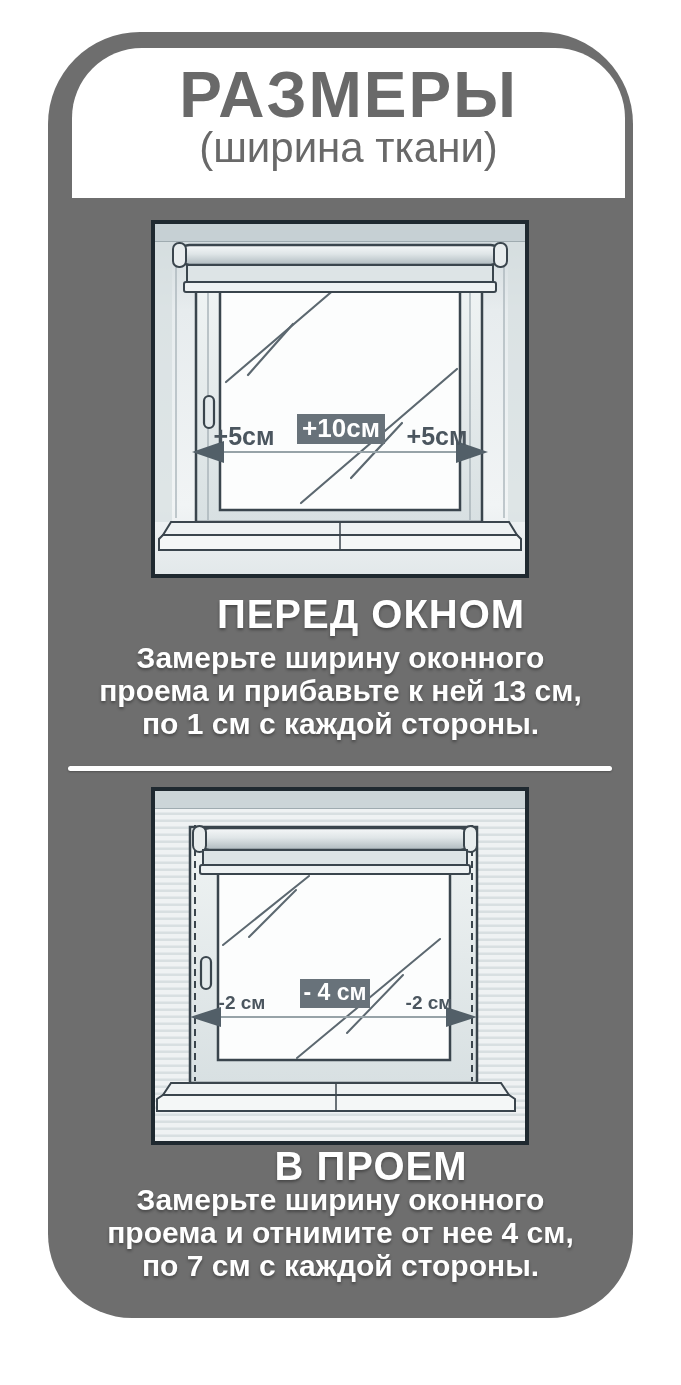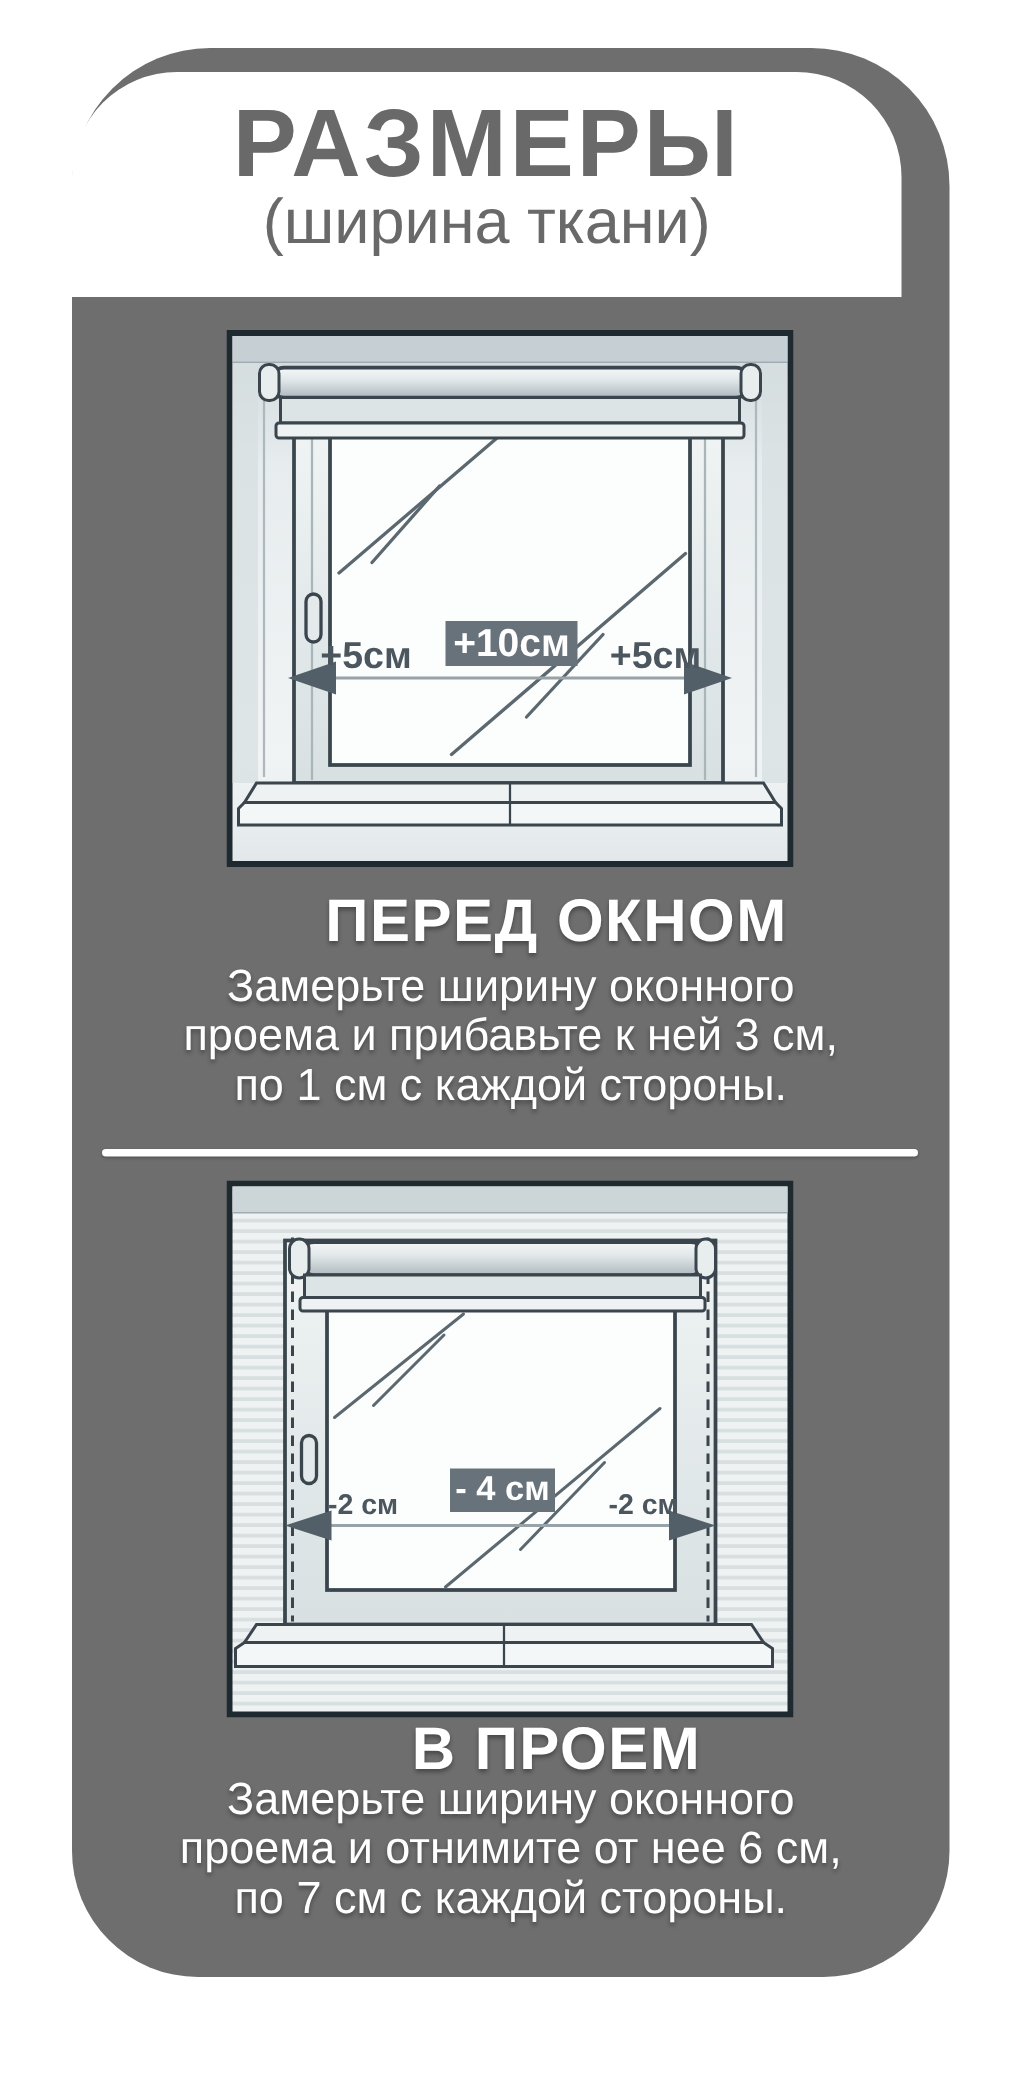--- a/index.html
+++ b/index.html
@@ -1,32 +1,32 @@
 <!DOCTYPE html>
 <html><head>
 <meta charset="utf-8">
 <style>
   html,body{margin:0;padding:0;background:#ffffff;}
   .canvas{position:relative;width:681px;height:1385px;background:#ffffff;overflow:hidden;
           font-family:"Liberation Sans",sans-serif;}
   .panel{position:absolute;left:48px;top:32px;width:585px;height:1286px;background:#6e6e6e;
          border-radius:92px 92px 84px 84px;}
-  .header{position:absolute;left:0;top:16px;width:553px;height:150px;background:#ffffff;
+  .header{position:absolute;left:24px;top:16px;width:553px;height:150px;background:#ffffff;
           border-radius:70px 70px 0 0;text-align:center;}
   .title{margin-top:14px;font-size:64px;font-weight:700;letter-spacing:2px;color:#696969;line-height:66px;}
   .subtitle{font-size:42px;font-weight:400;color:#696969;line-height:44px;margin-top:-2px;}
   .illu{position:absolute;left:103px;width:378px;height:451px;}
   .illu1{top:188px;}
   .illu2{top:755px;}
   .illu svg{display:block;width:378px;height:358px;}
   .sec-heading{position:absolute;left:0;width:646px;text-align:center;color:#ffffff;
                font-size:40px;font-weight:700;letter-spacing:1px;
                text-shadow:0 2px 3px rgba(25,25,25,.45);}
   .sec-body{position:absolute;left:0;width:585px;text-align:center;color:#ffffff;
-            font-size:30px;font-weight:400;line-height:33px;
+            font-size:30px;font-weight:700;line-height:33px;
             text-shadow:0 2px 3px rgba(25,25,25,.45);}
   .h1{top:560px;} .b1{top:609px;}
   .h2{top:1112px;} .b2{top:1151px;}
   .divider{position:absolute;left:20px;top:734px;width:544px;height:5px;background:#ffffff;
            border-radius:3px;box-shadow:0 1px 2px rgba(30,30,30,.35);}
   .mlabel1{font:700 25px "Liberation Sans",sans-serif;fill:#4b565f;}
   .mbadge1{font:700 26px "Liberation Sans",sans-serif;fill:#ffffff;}
   .mlabel2{font:700 19px "Liberation Sans",sans-serif;fill:#4b565f;}
   .mbadge2{font:700 23px "Liberation Sans",sans-serif;fill:#ffffff;}
 </style>
@@ -106,21 +106,21 @@
           <polygon points="20,302 358,302 366,315 12,315" fill="#eef2f3" stroke="#3a454d" stroke-width="2"></polygon>
           <polygon points="12,315 366,315 370,319 370,330 8,330 8,319" fill="#f4f7f7" stroke="#3a454d" stroke-width="2"></polygon>
           <line x1="189" y1="302" x2="189" y2="330" stroke="#3a454d" stroke-width="1.5"></line>
         </g>
       </svg>
     </div>
 
     <div class="sec-heading h1">ПЕРЕД ОКНОМ</div>
     <div class="sec-body b1">
       <div>Замерьте ширину оконного</div>
-      <div>проема и прибавьте к ней 3 см,</div>
+      <div>проема и прибавьте к ней 13 см,</div>
       <div>по 1 см с каждой стороны.</div>
     </div>
 
     <div class="divider"></div>
 
     <div class="illu illu2">
       <svg viewBox="0 0 378 358">
         <defs>
           <pattern id="g2stripes" width="10" height="7" patternUnits="userSpaceOnUse">
             <rect width="10" height="7" fill="#eff2f3"></rect>
@@ -178,18 +178,18 @@
           <polygon points="20,296 350,296 358,308 12,308" fill="#eef2f3" stroke="#3a454d" stroke-width="2"></polygon>
           <polygon points="12,308 358,308 364,312 364,324 6,324 6,312" fill="#f4f7f7" stroke="#3a454d" stroke-width="2"></polygon>
           <line x1="185" y1="296" x2="185" y2="324" stroke="#3a454d" stroke-width="1.5"></line>
         </g>
       </svg>
     </div>
 
     <div class="sec-heading h2">В ПРОЕМ</div>
     <div class="sec-body b2">
       <div>Замерьте ширину оконного</div>
-      <div>проема и отнимите от нее 6 см,</div>
+      <div>проема и отнимите от нее 4 см,</div>
       <div>по 7 см с каждой стороны.</div>
     </div>
 
   </div>
 </div>
 
 </body></html>

